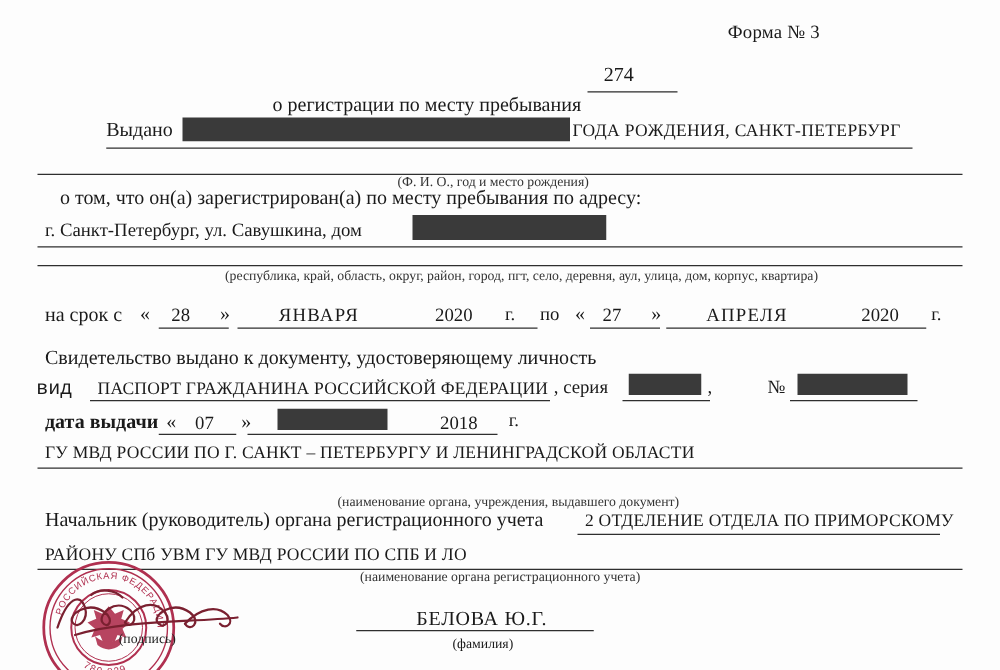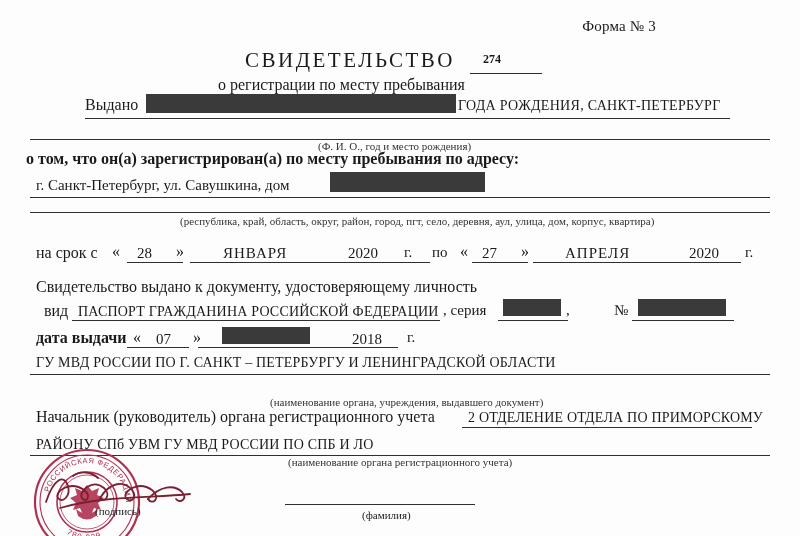--- a/index.html
+++ b/index.html
@@ -40,22 +40,21 @@
     left: 245px;
     top: 48px;
     font-size: 21px;
     letter-spacing: 2.5px;
     font-weight: 400;
   }
   .title-number {
     position: absolute;
     left: 483px;
     top: 52px;
-    font-size: 12px;
-    font-weight: bold;
+    font-size: 16px;
   }
   .title-number-underline {
     position: absolute;
     left: 470px;
     top: 73px;
     width: 72px;
     border-bottom: 1px solid #2b2b2b;
   }
   .subtitle {
     position: absolute;
@@ -138,34 +137,33 @@
   }
 </style>
 </head>
 <body>
 
 <div class="page">
   <div class="sheet">
 
     <div class="form-no">Форма № 3</div>
 
-    <div class="title">СВИДЕТЕЛЬСТВО</div>
     <div class="title-number">274</div>
     <div class="title-number-underline"></div>
     <div class="subtitle">о регистрации по месту пребывания</div>
 
     <div class="lbl" style="left:85px; top:96px;">Выдано</div>
     <div class="redact" style="left:146px; top:94px; width:310px; height:19px;"></div>
     <div class="value-sm" style="left:458px; top:98px;">ГОДА РОЖДЕНИЯ, САНКТ-ПЕТЕРБУРГ</div>
     <div class="rule" style="left:85px; top:118px; width:645px;"></div>
 
     <div class="rule" style="left:30px; top:139px; width:740px;"></div>
     <div class="small-caption" style="left:318px; top:140px;">(Ф. И. О., год и место рождения)</div>
 
-    <div class="lbl" style="left:26px; top:150px;font-weight:bold;">о том, что он(а) зарегистрирован(а) по месту пребывания по адресу:</div>
+    <div class="lbl" style="left:48px; top:150px;">о том, что он(а) зарегистрирован(а) по месту пребывания по адресу:</div>
 
     <div class="value" style="left:36px; top:177px;">г. Санкт-Петербург, ул. Савушкина, дом</div>
     <div class="redact" style="left:330px; top:172px; width:155px; height:20px;"></div>
     <div class="rule" style="left:30px; top:197px; width:740px;"></div>
     <div class="rule" style="left:30px; top:212px; width:740px;"></div>
     <div class="small-caption" style="left:180px; top:215px;">(республика, край, область, округ, район, город, пгт, село, деревня, аул, улица, дом, корпус, квартира)</div>
 
     <div class="lbl" style="left:36px; top:244px;">на срок с</div>
     <div class="quote" style="left:112px; top:243px;">«</div>
     <div class="value" style="left:137px; top:245px;">28</div>
@@ -180,21 +178,21 @@
     <div class="value" style="left:565px; top:245px; letter-spacing:1px;">АПРЕЛЯ</div>
     <div class="value" style="left:689px; top:245px;">2020</div>
     <div class="lbl" style="left:745px; top:244px; font-size:15px;">г.</div>
     <div class="rule" style="left:127px; top:262px; width:56px;"></div>
     <div class="rule" style="left:190px; top:262px; width:240px;"></div>
     <div class="rule" style="left:472px; top:262px; width:56px;"></div>
     <div class="rule" style="left:533px; top:262px; width:208px;"></div>
 
     <div class="lbl" style="left:36px; top:278px;">Свидетельство выдано к документу, удостоверяющему личность</div>
 
-    <div class="lbl" style="left:44px; top:302px;">вид</div>
+    <div class="lbl" style="left:29px; top:302px;font-family:Liberation Mono, monospace;">вид</div>
     <div class="value-sm" style="left:78px; top:304px; letter-spacing:0.2px;">ПАСПОРТ ГРАЖДАНИНА РОССИЙСКОЙ ФЕДЕРАЦИИ</div>
     <div class="lbl" style="left:443px; top:302px; font-size:15px;">, серия</div>
     <div class="redact" style="left:503px; top:299px; width:58px; height:17px;"></div>
     <div class="lbl" style="left:566px; top:302px; font-size:15px;">,</div>
     <div class="lbl" style="left:614px; top:302px; font-size:15px;">№</div>
     <div class="redact" style="left:638px; top:299px; width:88px; height:17px;"></div>
     <div class="rule" style="left:72px; top:320px; width:368px;"></div>
     <div class="rule" style="left:498px; top:320px; width:70px;"></div>
     <div class="rule" style="left:632px; top:320px; width:102px;"></div>
 
@@ -249,16 +247,17 @@
           <path d="M60 30 C 70 14, 84 12, 92 22 C 98 30, 90 36, 86 30 C 82 24, 98 12, 112 22 C 122 30, 112 38, 108 31"></path>
           <path d="M108 31 C 120 18, 134 16, 142 24 C 148 31, 140 36, 136 31"></path>
           <path d="M20 40 C 60 28, 110 30, 150 26"></path>
           <path d="M33 8 C 40 2, 52 4, 58 10"></path>
         </g>
       </svg>
     </div>
     <div class="sig-caption">(подпись)</div>
 
     <div class="rule" style="left:285px; top:504px; width:190px;"></div>
+    <div class="fam-name">БЕЛОВА Ю.Г.</div>
     <div class="fam-caption">(фамилия)</div>
 
   </div>
 </div>
 
 </body></html>

